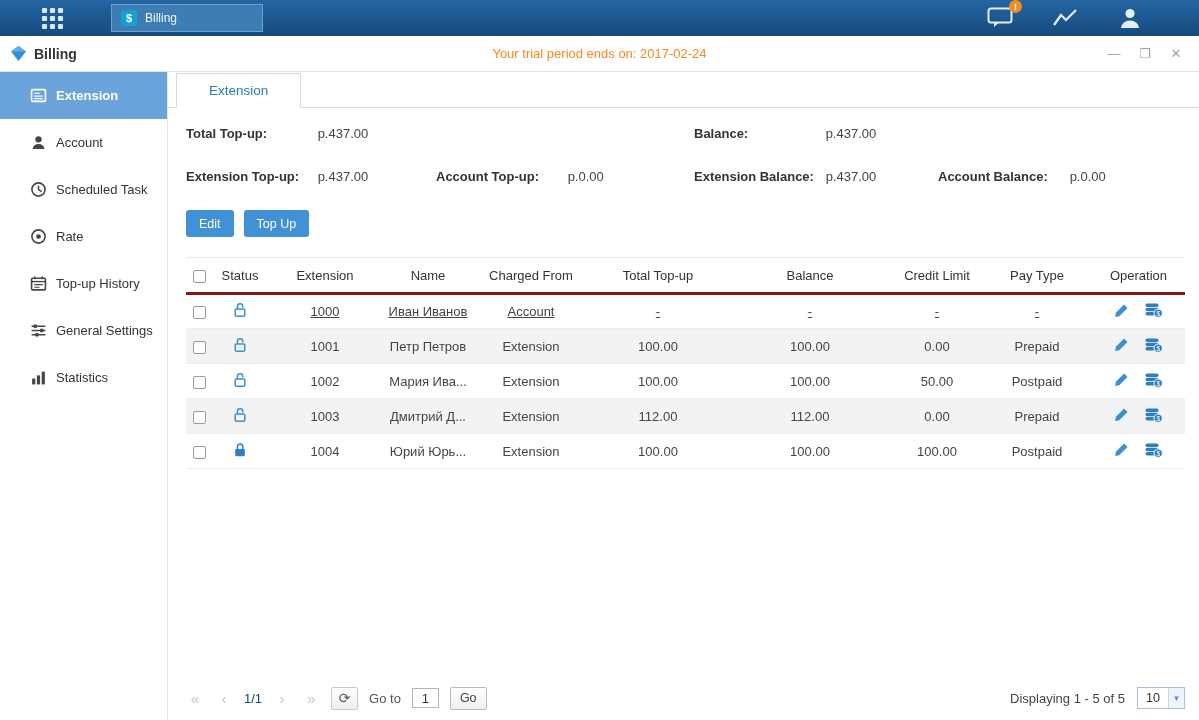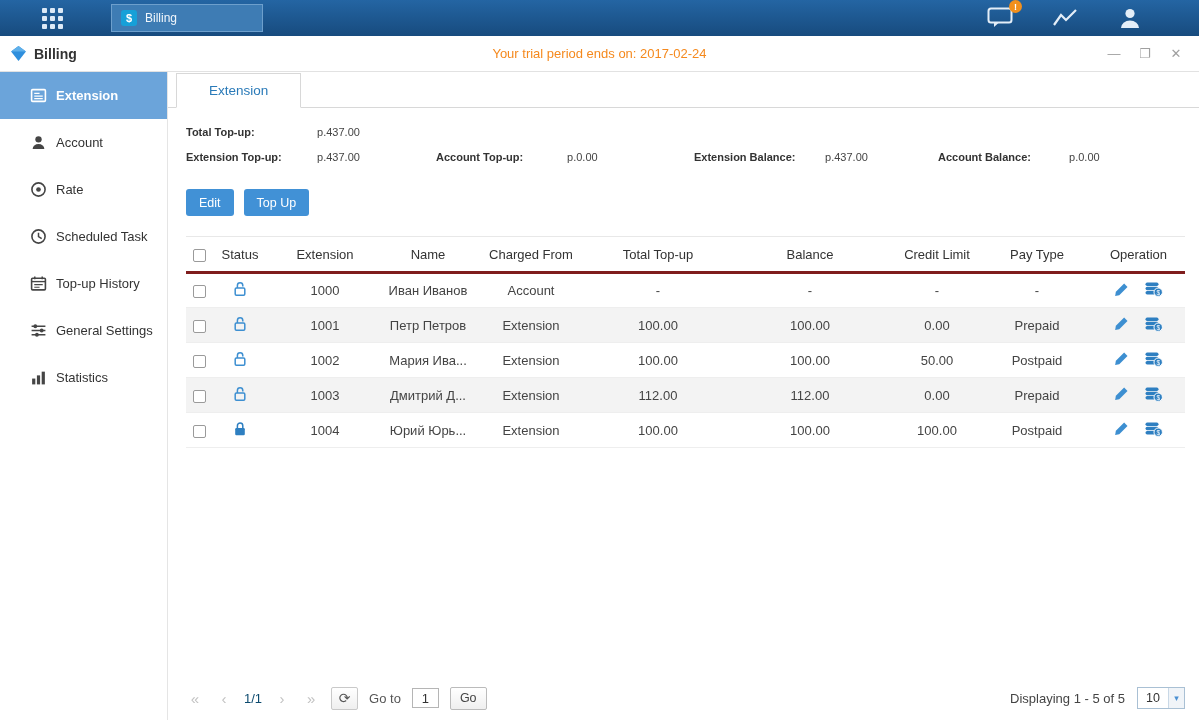--- a/index.html
+++ b/index.html
@@ -32,36 +32,36 @@
   .side-item .sicon { width:17px; height:17px; color:#454545; display:flex; flex:none; }
   .side-item.active { background:#6ba4da; color:#fff; font-weight:bold; }
   .side-item.active .sicon { color:#fff; }
 
   .main { flex:1; display:flex; flex-direction:column; min-width:0; }
   .tabrow { height:36px; border-bottom:1px solid #d8d8d8; display:flex; align-items:stretch; padding-left:8px; }
   .tab { position:relative; top:1px; display:flex; align-items:center; padding:0 32px; background:#fff; border:1px solid #d8d8d8; border-bottom:1px solid #fff; color:#2a7ab8; font-size:13.5px; cursor:pointer; }
   .content { flex:1; padding:16px 14px 0 18px; display:flex; flex-direction:column; min-height:0; }
 
   
-  .summary { display:grid; grid-template-columns:250px 258px 244px 1fr; row-gap:13px; font-size:11px; margin-top:2px; }
+  .summary { display:grid; grid-template-columns:250px 258px 244px 1fr; row-gap:28px; font-size:13px; margin-top:2px; }
   .sum-cell .lbl { font-weight:bold; color:#333; display:inline-block; width:128px; }
   .sum-cell .val { color:#444; }
   .gc1{grid-column:1} .gc2{grid-column:2} .gc3{grid-column:3} .gc4{grid-column:4}
   .gr1{grid-row:1} .gr2{grid-row:2}
 
   .btn-row { margin-top:26px; display:flex; gap:10px; }
   .btn { background:#4191d6; color:#fff; border:none; height:27px; padding:0 13px; font-size:12.5px; border-radius:3px; cursor:pointer; font-family:inherit;text-align:center; }
 
   
   .table-wrap { margin-top:20px; }
   table { width:100%; border-collapse:collapse; table-layout:fixed; font-size:13px; color:#444; }
   thead th { height:36px; font-weight:normal; color:#333; border-top:1px solid #e8e8e8; border-bottom:3px solid #7f1d1d; text-align:center; }
   tbody td { height:35px; text-align:center; border-bottom:1px solid #eeeeee; overflow:hidden; white-space:nowrap; }
   tbody tr:nth-child(even) { background:#f3f3f3; }
-  tbody tr:first-child td { border-top:2px solid #4d7c0f; }
+  tbody tr:first-child td { border-top:2px solid #4d7c0f;text-decoration:underline; }
   .checkbox { width:13px; height:13px; border:1px solid #9a9a9a; border-radius:2px; display:inline-block; background:#fff; vertical-align:middle; cursor:pointer; }
   .op-icons { display:inline-flex; gap:16px; align-items:center; }
   .op-icons span { display:flex; cursor:pointer; }
   .lockwrap { display:inline-flex; }
 
   
   .pagination { margin-top:auto; margin-bottom:9px; display:flex; align-items:center; gap:11px; font-size:13px; color:#555; flex:none; height:26px; }
   .pg-nav { color:#c2c2c2; font-size:15px; width:18px; text-align:center; cursor:default; }
   .pg-ind { color:#0c4a6e; }
   .pg-btn { width:27px; height:23px; border:1px solid #c9c9c9; background:linear-gradient(#ffffff,#efefef); border-radius:2px; color:#555; font-size:14px; display:flex; align-items:center; justify-content:center; cursor:pointer; }
@@ -147,33 +147,33 @@
             <circle cx="8" cy="5" r="3" fill="currentColor"></circle>
             <path d="M2.5 14 a5.5 4.6 0 0 1 11 0 Z" fill="currentColor"></path>
           </svg>
       </span>
       <span>Account</span>
     </div>
     <div class="side-item">
       <span class="sicon">
         <svg width="17" height="17" viewBox="0 0 16 16">
             <circle cx="8" cy="8" r="6.2" fill="none" stroke="currentColor" stroke-width="1.5"></circle>
+            <path d="M8 4.5 V8 L11 10" fill="none" stroke="currentColor" stroke-width="1.4"></path>
+          </svg>
+      </span>
+      <span>Scheduled Task</span>
+    </div>
+    <div class="side-item">
+      <span class="sicon">
+        <svg width="17" height="17" viewBox="0 0 16 16">
+            <circle cx="8" cy="8" r="6.2" fill="none" stroke="currentColor" stroke-width="1.5"></circle>
             <circle cx="8" cy="8" r="2.2" fill="currentColor"></circle>
           </svg>
       </span>
       <span>Rate</span>
-    </div>
-    <div class="side-item">
-      <span class="sicon">
-        <svg width="17" height="17" viewBox="0 0 16 16">
-            <circle cx="8" cy="8" r="6.2" fill="none" stroke="currentColor" stroke-width="1.5"></circle>
-            <path d="M8 4.5 V8 L11 10" fill="none" stroke="currentColor" stroke-width="1.4"></path>
-          </svg>
-      </span>
-      <span>Scheduled Task</span>
     </div>
     <div class="side-item">
       <span class="sicon">
         <svg width="17" height="17" viewBox="0 0 16 16">
             <rect x="1.5" y="3" width="13" height="11" rx="1" fill="none" stroke="currentColor" stroke-width="1.5"></rect>
             <path d="M1.5 6.2 H14.5" stroke="currentColor" stroke-width="1.3"></path>
             <path d="M4.5 1.5 V4 M11.5 1.5 V4" stroke="currentColor" stroke-width="1.4"></path>
             <path d="M4 9 h8 M4 11.5 h5" stroke="currentColor" stroke-width="1.1"></path>
           </svg>
       </span>
@@ -205,20 +205,24 @@
   <div class="main">
     <div class="tabrow">
       <div class="tab">Extension</div>
     </div>
 
     <div class="content">
 
       <div class="summary">
         <div class="sum-cell gr1 gc1">
           <span class="lbl">Total Top-up:</span>
+          <span class="val">p.437.00</span>
+        </div>
+        <div class="sum-cell gr1 gc3">
+          <span class="lbl">Balance:</span>
           <span class="val">p.437.00</span>
         </div>
         <div class="sum-cell gr2 gc1">
           <span class="lbl">Extension Top-up:</span>
           <span class="val">p.437.00</span>
         </div>
         <div class="sum-cell gr2 gc2">
           <span class="lbl">Account Top-up:</span>
           <span class="val">p.0.00</span>
         </div>

